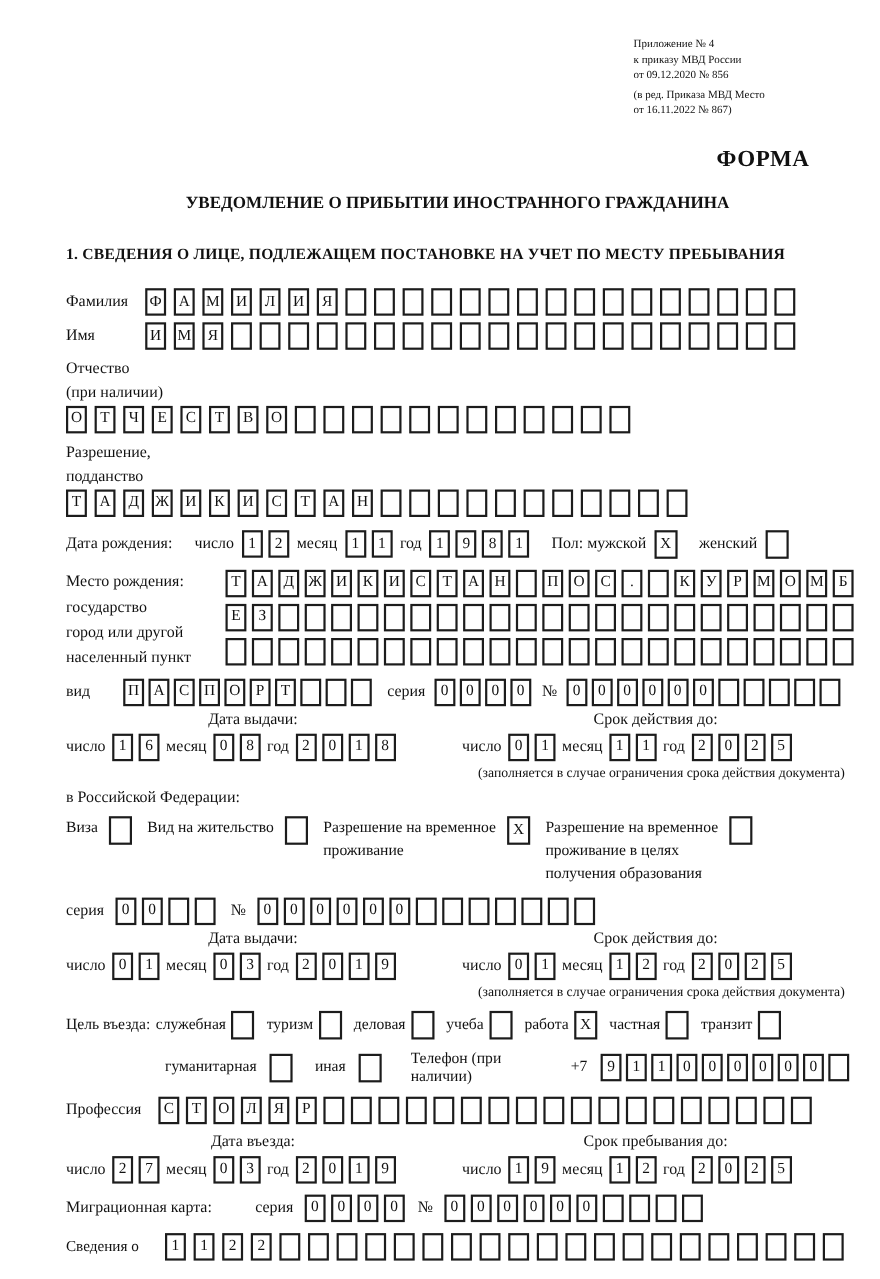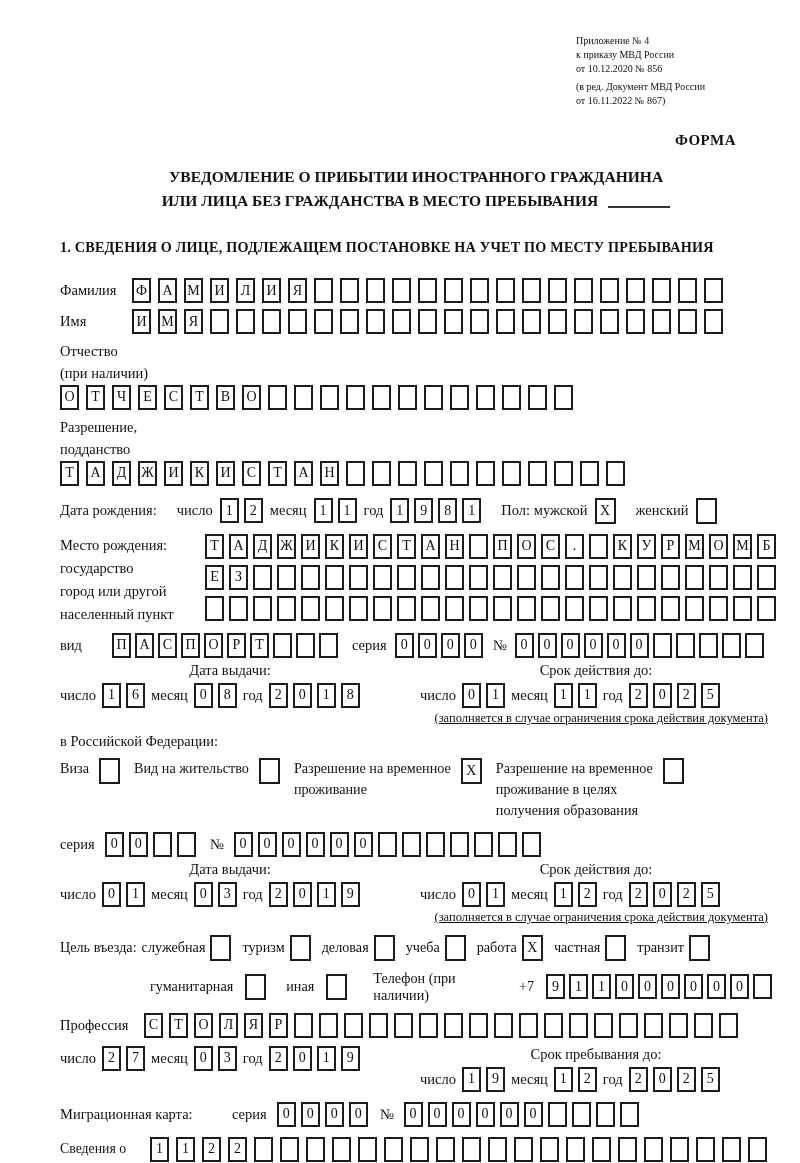--- a/index.html
+++ b/index.html
@@ -4,21 +4,21 @@
 <style>
   * { margin:0; padding:0; box-sizing:border-box; }
   html,body { background:#e9e9e9; }
   .page {
     width:800px; min-height:1163px; margin:0 auto; background:#ffffff;
     font-family:"Liberation Serif","DejaVu Serif",serif; color:#111;
     padding:34px 28px 20px 60px; position:relative;
   }
   .appendix { margin-left:auto; width:196px; font-size:10px; line-height:1.38; }
   .appendix .gap { height:5px; }
-  .forma { text-align:right; font-weight:bold; font-size:15px; margin:24px 36px 0 0; letter-spacing:.5px; }
+  .forma { text-align:right; font-weight:bold; font-size:21px; margin:24px 36px 0 0; letter-spacing:.5px; }
   .title { text-align:center; font-weight:bold; font-size:15.5px; line-height:1.55; margin-top:16px; }
   .blank-line { display:inline-block; width:62px; border-bottom:2px solid #333; margin-left:10px; vertical-align:-2px; }
   .sec-heading { font-weight:bold; font-size:14.2px; margin-top:26px; letter-spacing:.2px; }
 
   .lbl { font-size:14.5px; }
   .row { display:flex; align-items:center; margin-top:6px; }
   .row.top { align-items:flex-start;flex-direction:column; }
   .boxes { display:flex; gap:8px; }
   .boxes.g7 { gap:7px; } .boxes.g6 { gap:6px; } .boxes.g5 { gap:5px; } .boxes.g4 { gap:4px; }
   .box {
@@ -35,21 +35,21 @@
   .bp-wrap { display:flex; align-items:flex-start; margin-top:10px; }
   .bp-labels { width:145px; flex:none; font-size:14.5px; line-height:1.6; }
   .bp-rows .boxes { margin-bottom:6px; }
 
   .doc-heading { text-align:center; font-weight:bold; font-size:14px; margin-top:8px; }
 
   .datepair { display:flex; justify-content:space-between; margin-top:4px; }
   .dcol { }
   .dhead { text-align:center; font-size:14.5px; margin-bottom:4px; }
   .dgrp { display:flex; align-items:center; gap:6px; }
-  .note-right { text-align:right; font-size:12.5px; margin-top:3px; margin-right:4px;text-decoration:underline; }
+  .note-right { text-align:right; font-size:12.5px; margin-top:3px; margin-right:4px; }
 
   .permits { display:flex; align-items:flex-start; margin-top:8px; gap:14px; }
   .permit { display:flex; align-items:flex-start; gap:10px; }
   .permit .plabel { font-size:14.2px; line-height:1.5; }
   .permit .plabel.ctr { text-align:left; }
 
   .goals { display:flex; align-items:center; gap:5px; margin-top:10px; font-size:14.2px; }
   .goals .cb { margin-right:6px; }
   .goals2 { display:flex; align-items:center; gap:12px; margin-top:9px; margin-left:90px; font-size:14.2px; }
 
@@ -58,33 +58,30 @@
   .reps-rows .boxes { margin-bottom:7px; }
 </style>
 </head>
 <body>
 
 <div class="page">
 
   <div class="appendix">
     <div>Приложение № 4</div>
     <div>к приказу МВД России</div>
-    <div>от 10.12.2020 № 856</div>
+    <div>от 09.12.2020 № 856</div>
     <div class="gap"></div>
-    <div>(в ред. Документ МВД России</div>
+    <div>(в ред. Приказа МВД Место</div>
     <div>от 16.11.2022 № 867)</div>
   </div>
 
   <div class="forma">ФОРМА</div>
 
   <div class="title">
     <div>УВЕДОМЛЕНИЕ О ПРИБЫТИИ ИНОСТРАННОГО ГРАЖДАНИНА</div>
-    <div>
-      <span>ИЛИ ЛИЦА БЕЗ ГРАЖДАНСТВА В МЕСТО ПРЕБЫВАНИЯ</span><span class="blank-line"></span>
-    </div>
   </div>
 
   <div class="sec-heading">1. СВЕДЕНИЯ О ЛИЦЕ, ПОДЛЕЖАЩЕМ ПОСТАНОВКЕ НА УЧЕТ ПО МЕСТУ ПРЕБЫВАНИЯ</div>
 
   <div class="row" style="margin-top:22px">
     <div class="lbl lblcol" style="width:72px">Фамилия</div>
     <div class="boxes g7">
         <div class="box">Ф</div>
         <div class="box">А</div>
         <div class="box">М</div>
@@ -569,20 +566,21 @@
         <div class="box"></div>
         <div class="box"></div>
         <div class="box"></div>
         <div class="box"></div>
         <div class="box"></div>
       </div>
   </div>
 
   <div class="datepair" style="margin-top:8px">
     <div class="dcol" style="width:340px">
+      <div class="dhead">Дата въезда:</div>
       <div class="dgrp">
         <span class="lbl">число</span>
         <div class="boxes g5">
             <div class="box">2</div>
             <div class="box">7</div>
           </div>
         <span class="lbl">месяц</span>
         <div class="boxes g5">
             <div class="box">0</div>
             <div class="box">3</div>

